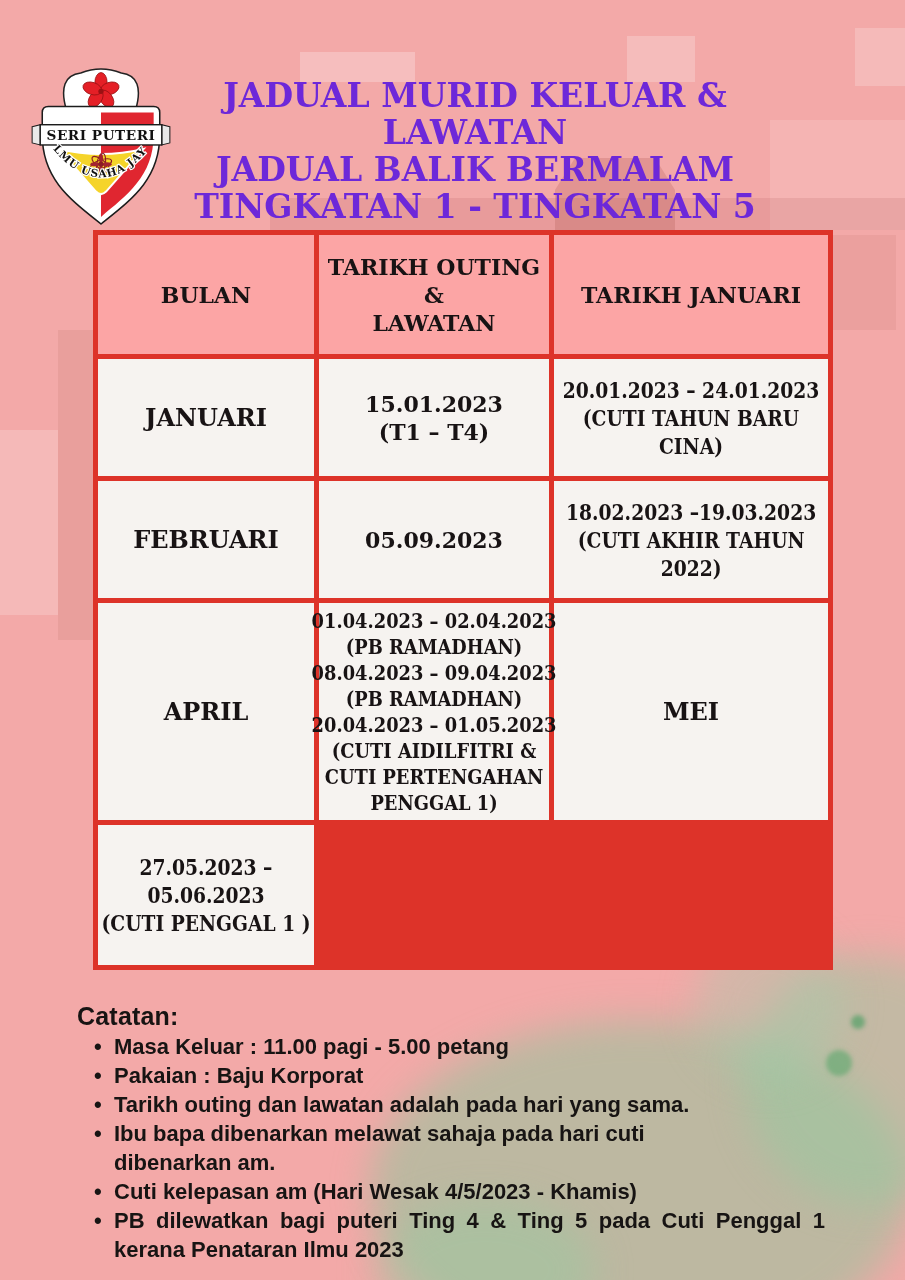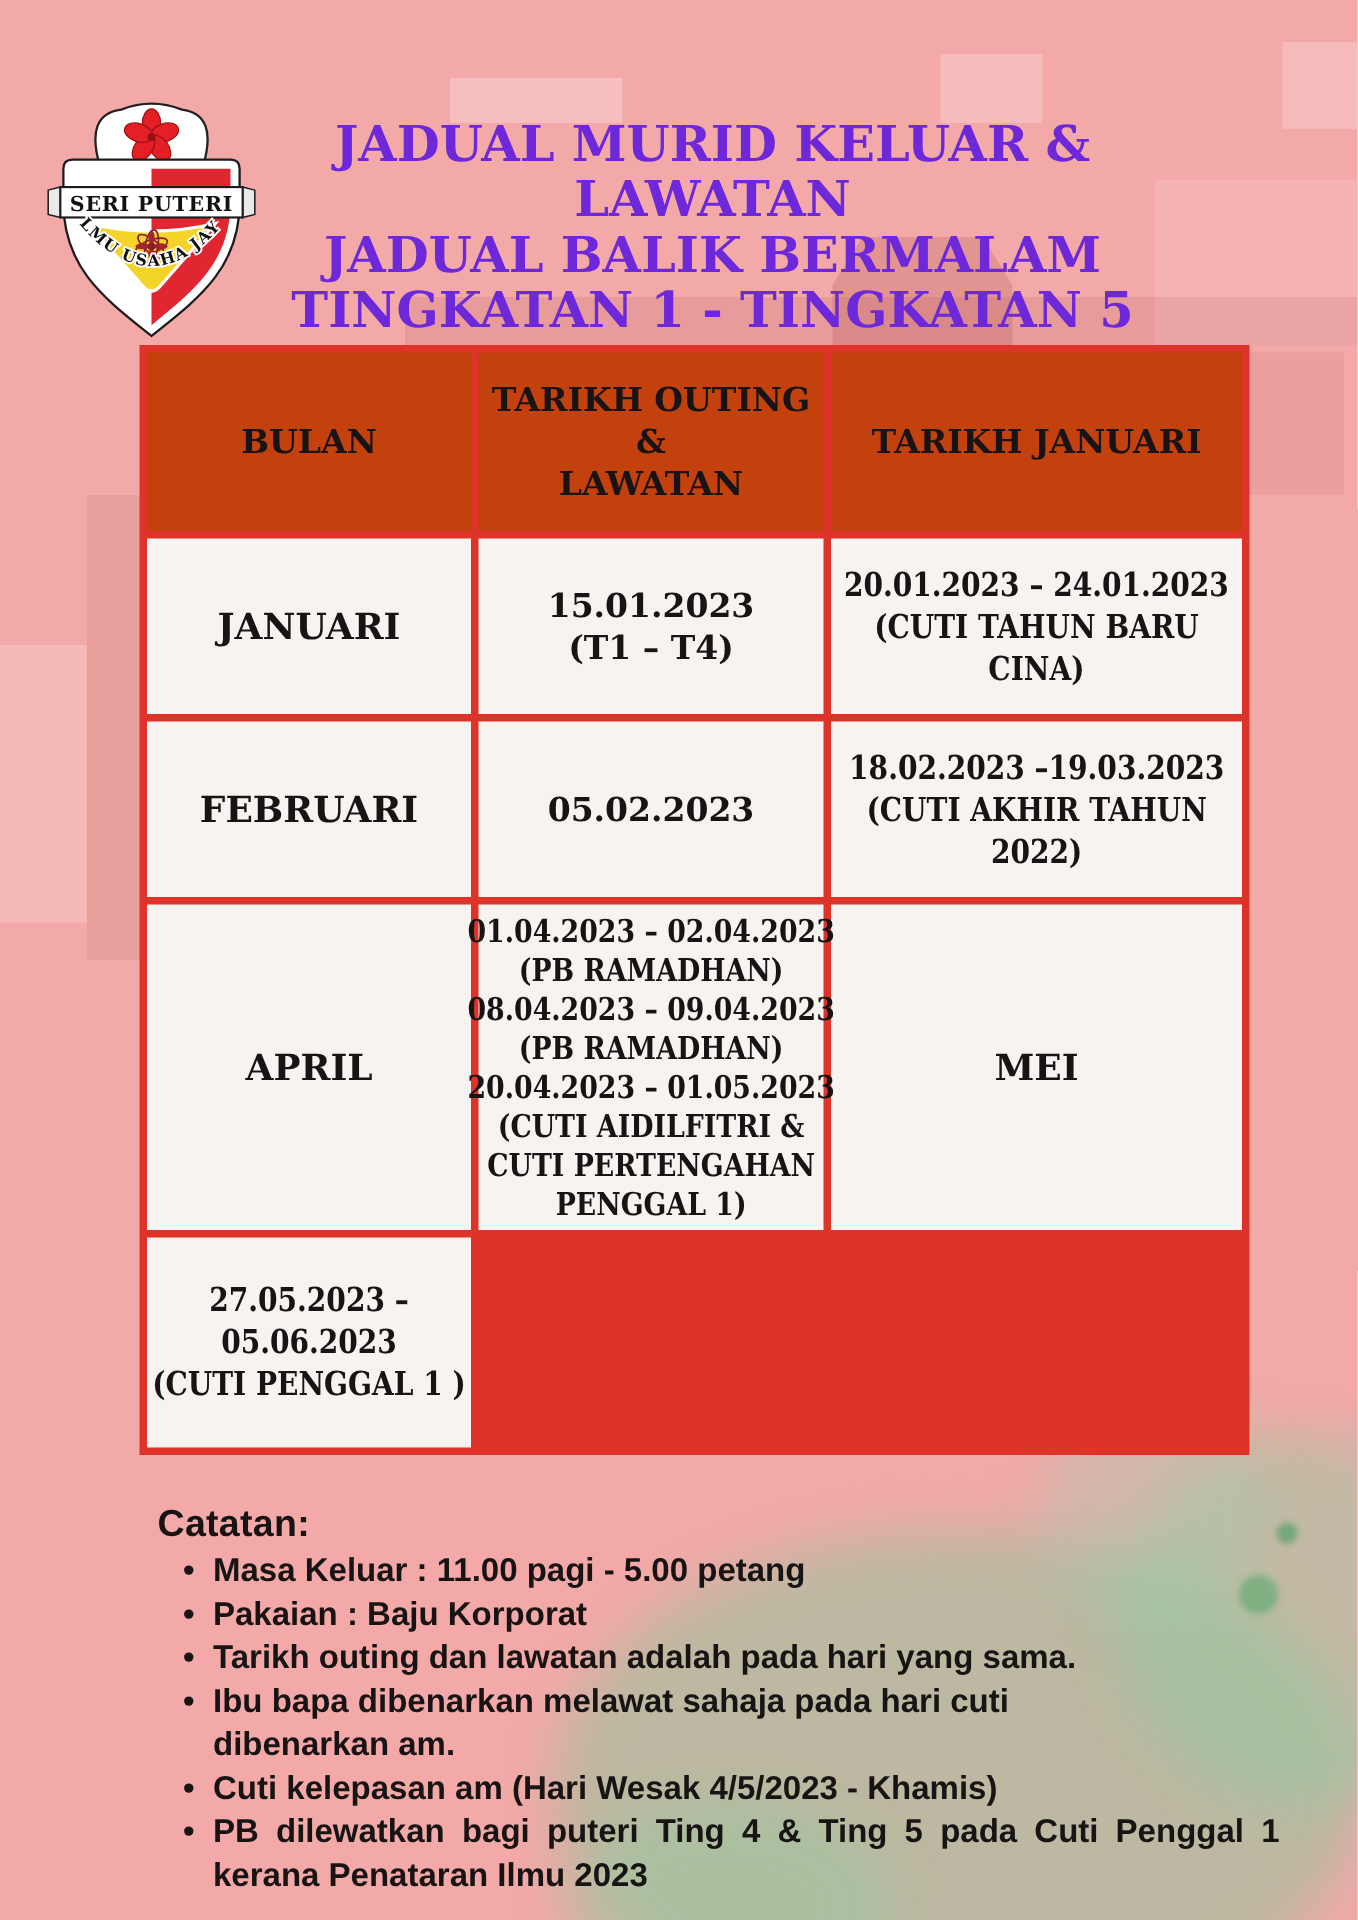--- a/index.html
+++ b/index.html
@@ -40,28 +40,28 @@
     grid-template-columns:216px 230px 274px;
     grid-template-rows:119px 117px 117px 217px 140px;
     gap:5px;
   }
   .cell{
     background:#f6f3f0;
     display:flex;flex-direction:column;align-items:center;justify-content:center;
     text-align:center;color:#181314;
     font-family:"DejaVu Serif","Liberation Serif",serif;font-weight:bold;
   }
-  .cell.th{background:#c2410c;font-size:24px;line-height:30px;}
+  .cell.th{background:#fca5a5;font-size:24px;line-height:30px;}
   .cell .month{font-size:24px;}
   .cell .lines{font-size:22px;line-height:28px;}
   .cell .lines.condense{transform:scaleX(0.85);transform-origin:center;white-space:nowrap;}
   .cell .lines.tall{font-size:21px;line-height:26px;}
 
   
-  .notes{position:absolute;left:105px;top:1000px;width:748px;color:#171413;}
+  .notes{position:absolute;left:77px;top:1000px;width:748px;color:#171413;}
   .notes-heading{
     font-weight:bold;font-size:25px;line-height:32px;letter-spacing:0.2px;
   }
   .note-row{position:relative;padding-left:37px;font-weight:bold;font-size:22px;line-height:29px;}
   .note-row:not(.cont)::before{
     content:"•";position:absolute;left:17px;top:0;font-size:22px;
   }
   .note-row span{display:block;white-space:nowrap;}
   .note-row.justify span{text-align:justify;text-align-last:justify;width:100%;}
 </style>
@@ -157,21 +157,21 @@
       <div class="lines">15.01.2023<br>(T1 – T4)</div>
     </div>
     <div class="cell">
       <div class="lines condense">20.01.2023 – 24.01.2023<br>(CUTI TAHUN BARU<br>CINA)</div>
     </div>
 
     <div class="cell">
       <div class="month">FEBRUARI</div>
     </div>
     <div class="cell">
-      <div class="lines">05.02.2023</div>
+      <div class="lines">05.09.2023</div>
     </div>
     <div class="cell">
       <div class="lines condense">18.02.2023 –19.03.2023<br>(CUTI AKHIR TAHUN<br>2022)</div>
     </div>
 
     <div class="cell">
       <div class="month">APRIL</div>
     </div>
     <div class="cell">
       <div class="lines condense tall">01.04.2023 – 02.04.2023<br>(PB RAMADHAN)<br>08.04.2023 – 09.04.2023<br>(PB RAMADHAN)<br>20.04.2023 – 01.05.2023<br>(CUTI AIDILFITRI &amp;<br>CUTI PERTENGAHAN<br>PENGGAL 1)</div>

